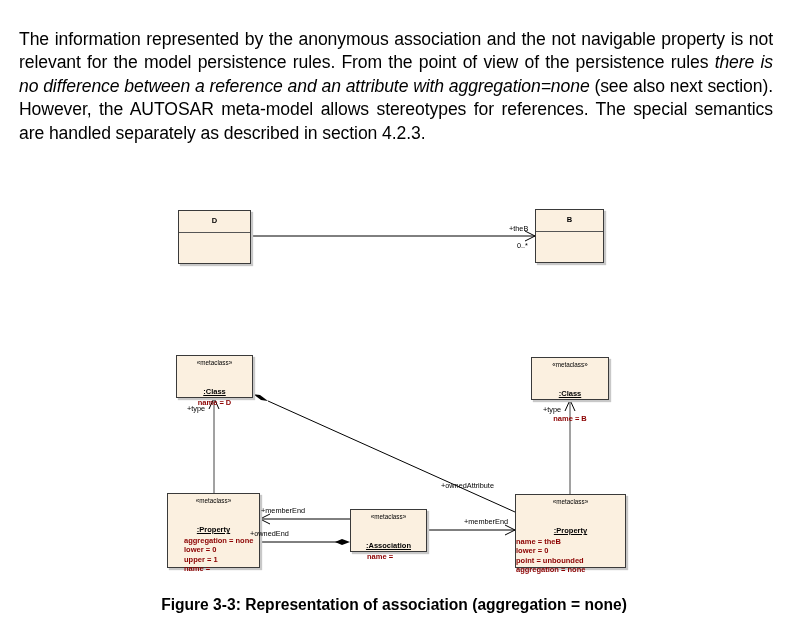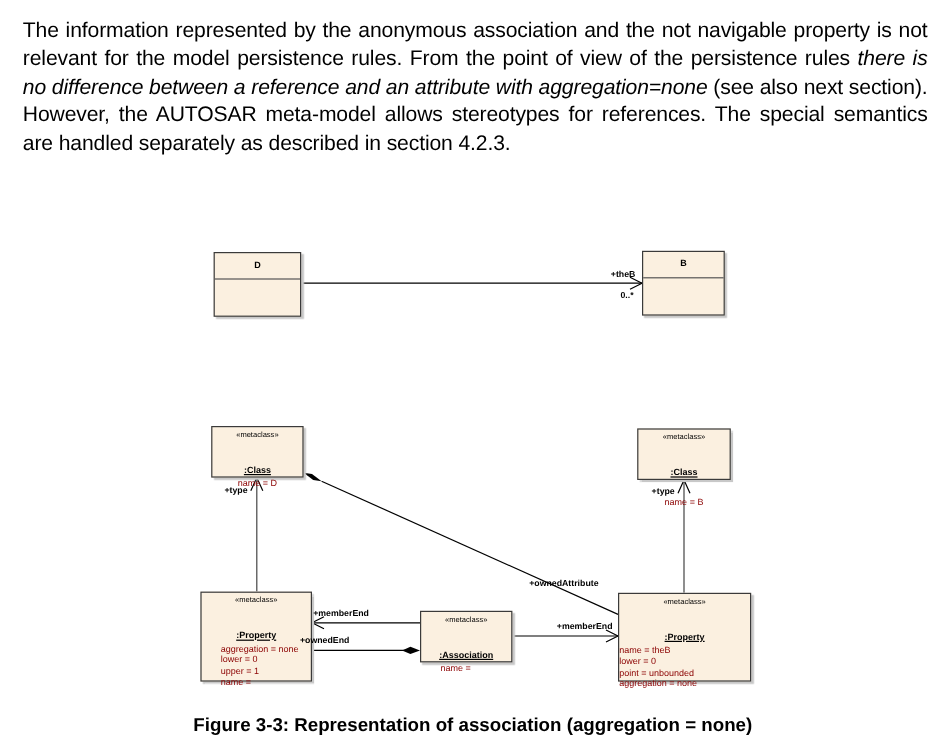--- a/index.html
+++ b/index.html
@@ -1,39 +1,39 @@
 <!DOCTYPE html>
 <html><head>
 <meta charset="utf-8">
 <style>
   html, body { margin: 0; padding: 0; background: #ffffff; }
   body { width: 788px; height: 627px; position: relative; overflow: hidden; }
   .para {
-    position: absolute; left: 19px; top: 14px; width: 754px;
+    position: absolute; left: 19px; top: 28px; width: 754px;
     font-family: "Liberation Sans", sans-serif; font-size: 17.6px; line-height: 23.4px;
     color: #000; text-align: justify; letter-spacing: -0.1px;
   }
   .para em { font-style: italic; }
   .diagram { position: absolute; left: 0; top: 0; width: 788px; height: 627px; }
   .box {
     position: absolute; background: #fbf0e0; border: 1px solid #3a3a3a;
     box-shadow: 2px 2px 1px #c8c8c8;
     font-family: "Liberation Sans", sans-serif; box-sizing: border-box;
   }
   .box .hdr {
     text-align: center; font-weight: bold; font-size: 7.5px; color: #000;
     border-bottom: 1px solid #555; height: 21px; line-height: 20px;
   }
   .box .stereo { text-align: center; font-size: 6.3px; color: #000; margin-top: 3px; }
   .box .cname {
     text-align: center; font-size: 7.5px; font-weight: bold; color: #000; text-decoration: underline;
     margin-top: 21px;
   }
-  .box .attrs { font-size: 7.5px; color: #8b0000; line-height: 9.3px; }
-  .lbl { position: absolute; font-family: "Liberation Sans", sans-serif; font-size: 7.3px; color: #000; white-space: nowrap; font-weight: bold; }
+  .box .attrs { font-size: 7.5px; color: #8b0000; line-height: 9.3px; font-weight: bold; }
+  .lbl { position: absolute; font-family: "Liberation Sans", sans-serif; font-size: 7.3px; color: #000; white-space: nowrap; }
   .caption {
     position: absolute; left: 0; width: 788px; top: 596px; text-align: center;
     font-family: "Liberation Sans", sans-serif; font-weight: bold; font-size: 15.6px; color: #000;
   }
 </style>
 </head>
 <body>
 
 <div class="para"><span>The information represented by the anonymous association and the not navigable property is not relevant for the model persistence rules. From the point of view of the persistence rules </span><em>there is no difference between a reference and an attribute with aggregation=none</em><span> (see also next section). However, the AUTOSAR meta-model allows stereotypes for references. The special semantics are handled separately as described in section 4.2.3.</span></div>
 

